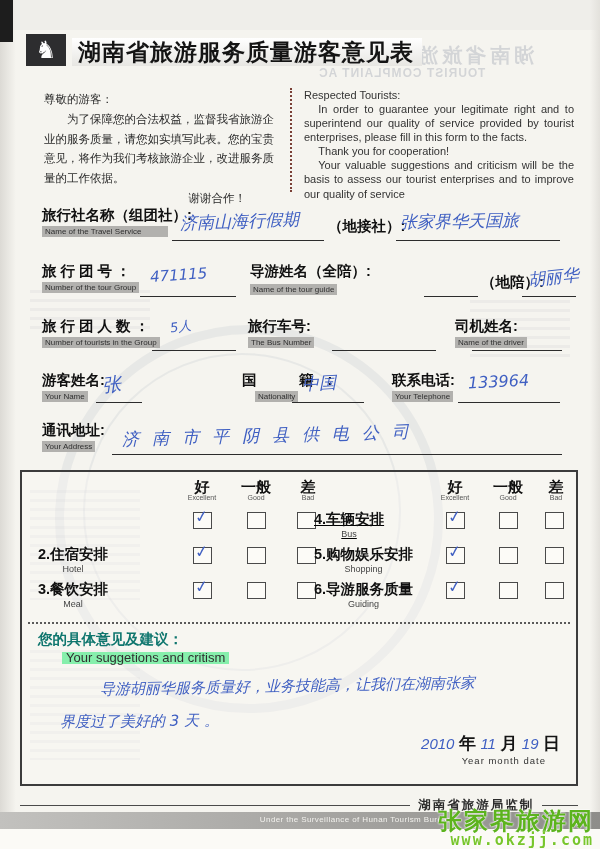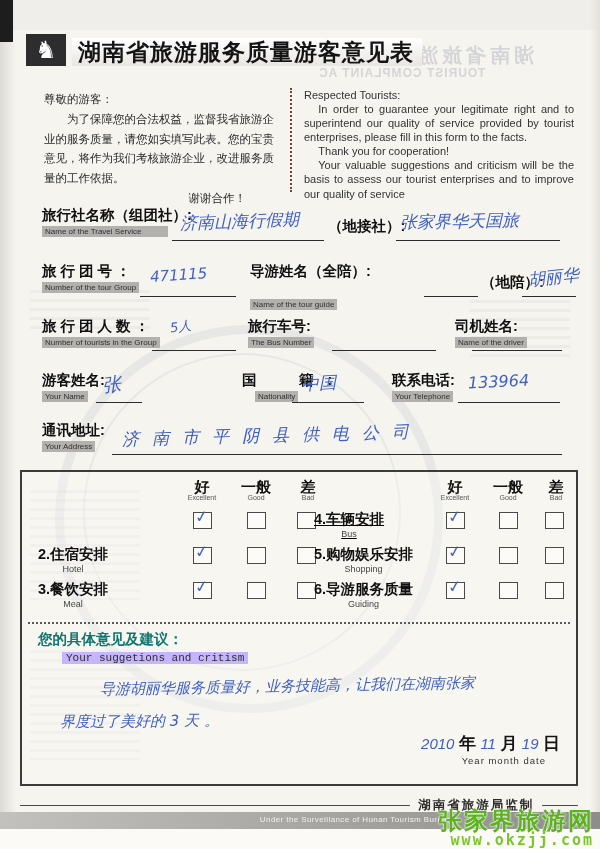--- a/index.html
+++ b/index.html
@@ -49,21 +49,21 @@
   .col-head .cn{font-weight:bold;font-size:15px;color:#101010;line-height:1;}
   .col-head .en{font-size:7px;color:#555;line-height:1;}
   .rate-item{position:absolute;white-space:nowrap;}
   .rate-item .cn{font-weight:bold;font-size:14.5px;color:#101010;}
   .rate-item .en{font-size:9px;color:#444;text-align:center;margin-top:0px;}
   .cbox{position:absolute;width:17px;height:15px;border:1.5px solid #4a4a4a;background:#fcfbf7;}
   .cbox .mark{position:absolute;left:1px;top:-6px;color:#3f5fc2;font-size:16px;font-weight:bold;transform:rotate(-8deg);}
   .dotted-sep{position:absolute;left:6px;right:6px;border-top:2px dotted #5a5a5a;}
 
   .sugg-cn{position:absolute;left:16px;font-weight:bold;font-size:14.5px;color:#0f766e;}
-  .sugg-en{position:absolute;left:40px;font-size:11px;color:#2f2f2f;background:#c4b5fd;padding:0 4px;line-height:12px;font-family:Liberation Mono, monospace;}
+  .sugg-en{position:absolute;left:40px;font-size:13px;color:#2f2f2f;background:#86efac;padding:0 4px;line-height:12px;}
 
   .date-wrap{position:absolute;right:16px;white-space:nowrap;}
   .date-wrap .p{font-weight:bold;font-size:17px;color:#141414;}
   .date-wrap .h{color:#3f5fc2;font-style:italic;font-size:15px;}
   .date-en{position:absolute;right:30px;font-size:9.5px;color:#333;letter-spacing:1px;}
 
   
   .issuer-row{position:absolute;left:20px;right:22px;top:797px;display:flex;align-items:center;}
   .issuer-rule{border-top:1.5px solid #4a4a4a;}
   .issuer-rule.l{flex:12;}
@@ -125,21 +125,21 @@
   <div class="fline" style="left:172px;top:210px;width:152px;height:30px;"></div>
   <div class="cn-label" style="left:328px;top:217px;">（地接社）:</div>
   <div class="hand" style="left:400px;top:210px;font-size:17px;transform:rotate(-1deg);">张家界华天国旅</div>
   <div class="fline" style="left:396px;top:210px;width:164px;height:30px;"></div>
 
   <div class="cn-label" style="left:42px;top:262px;">旅 行 团 号 ：</div>
   <div class="en-tag" style="left:42px;top:282px;">Number of the tour Group</div>
   <div class="hand" style="left:150px;top:266px;font-size:15px;transform:rotate(-4deg);">471115</div>
   <div class="fline" style="left:140px;top:268px;width:96px;height:28px;"></div>
   <div class="cn-label" style="left:250px;top:262px;">导游姓名（全陪）:</div>
-  <div class="en-tag" style="left:250px;top:299px;">Name  of  the  tour  guide</div>
+  <div class="en-tag" style="left:250px;top:284px;">Name  of  the  tour  guide</div>
   <div class="fline" style="left:424px;top:268px;width:54px;height:28px;"></div>
   <div class="cn-label" style="left:481px;top:273px;">（地陪）:</div>
   <div class="hand" style="left:528px;top:266px;font-size:17px;transform:rotate(-6deg);">胡丽华</div>
   <div class="fline" style="left:522px;top:268px;width:54px;height:28px;"></div>
 
   <div class="cn-label" style="left:42px;top:317px;">旅 行 团 人 数 ：</div>
   <div class="en-tag" style="left:42px;top:337px;">Number of tourists in the Group</div>
   <div class="hand" style="left:170px;top:318px;font-size:13px;transform:rotate(-8deg);">5人</div>
   <div class="fline" style="left:152px;top:322px;width:84px;height:28px;"></div>
   <div class="cn-label" style="left:248px;top:317px;">旅行车号:</div>

